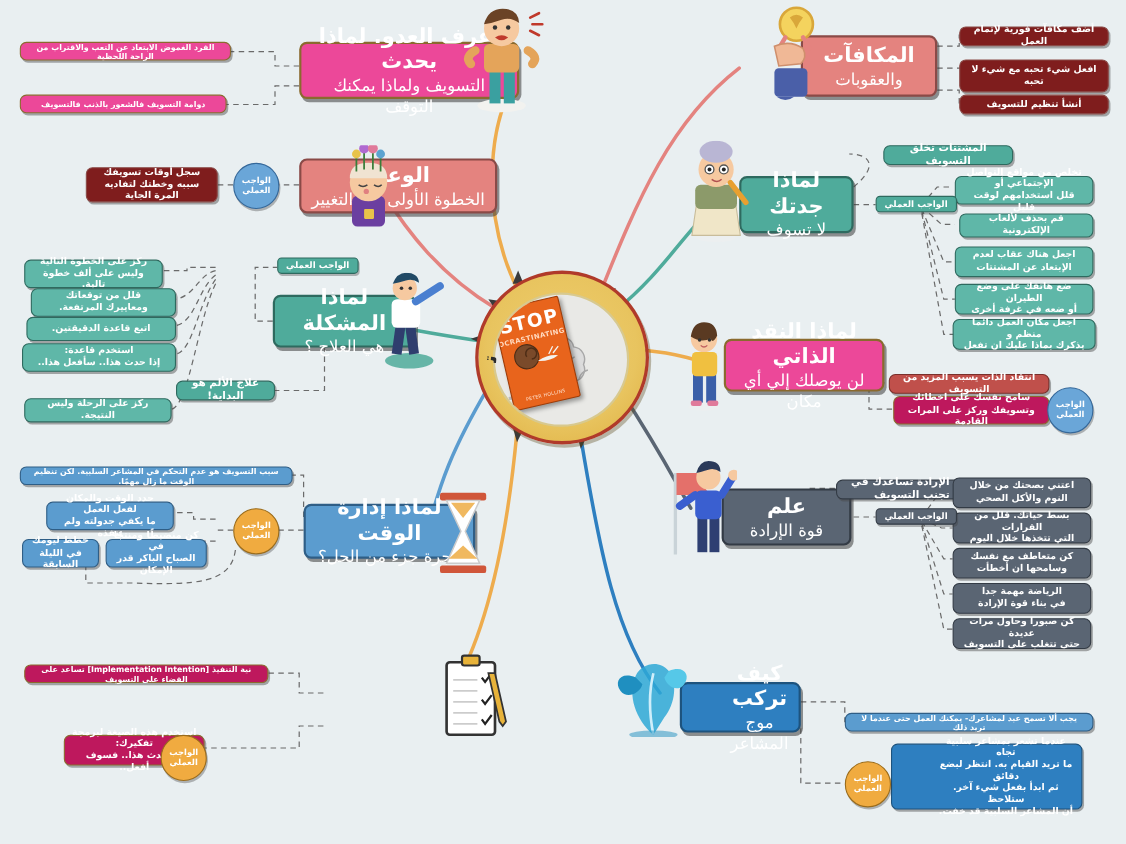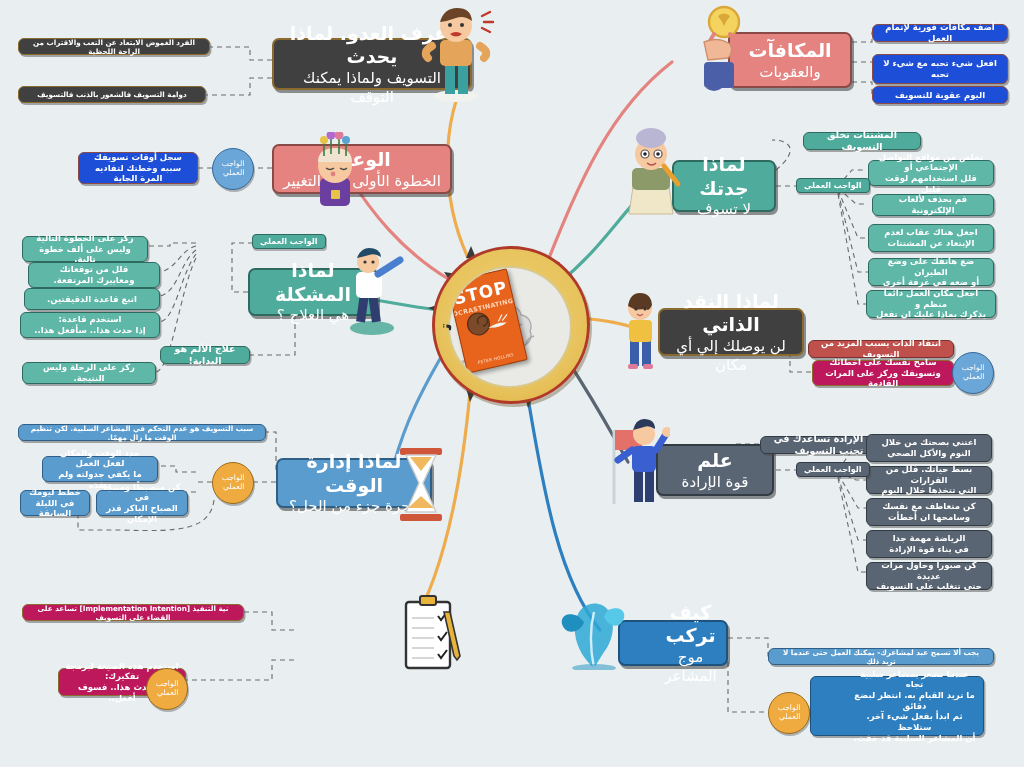--- a/index.html
+++ b/index.html
@@ -32,37 +32,37 @@
     border:2px solid #4a4a4a;
     box-shadow:2px 3px 0 rgba(60,60,60,.55);
     letter-spacing:.3px;
   }
   .main .sub{font-weight:normal;font-size:15px;display:block;}
   .leaf{font-size:8.5px;font-weight:bold;}
   .leaf.tiny{font-size:7.2px;}
   .mid{font-size:9.5px;font-weight:bold;}
 
   
-  .c-orange{background:#404040;border-color:#8a6a2e;}
+  .c-orange{background:#ec4899;border-color:#8a6a2e;}
   .c-orange-l{background:#be185d;border-color:#8a6a2e;}
   .c-tan{background:#e7d3b0;border-color:#7d705a;color:#3b3026;}
   .c-coral{background:#e4837f;border-color:#8a4a47;}
-  .c-coral-d{background:#1d4ed8;border-color:#8a4a47;}
+  .c-coral-d{background:#7f1d1d;border-color:#8a4a47;}
   .c-red{background:#c0504b;border-color:#7a302c;}
   .c-teal{background:#4fab9b;border-color:#2e6a5f;}
   .c-teal-l{background:#5fb7a8;border-color:#2e6a5f;}
   .c-slate{background:#5a6573;border-color:#333b45;}
   .c-blue{background:#5b9ccf;border-color:#2f5e86;}
   .c-blue-d{background:#2e7fc0;border-color:#1d537e;padding-left:41px;}
 
   
   .duty{
     position:absolute;width:40px;height:40px;border-radius:50%;
     display:flex;align-items:center;justify-content:center;
-    font-size:7.6px;font-weight:normal;color:#fff;
+    font-size:7.6px;font-weight:bold;color:#fff;text-align:center;
     line-height:1.15;border:1.5px solid rgba(60,60,60,.5);
     box-shadow:1px 2px 0 rgba(60,60,60,.35);white-space:pre-line;z-index:5;
   }
   .duty.blue{background:#6aa6d8;border-color:#35689a;}
   .duty.orange{background:#f0ab40;border-color:#9a6c1c;}
   .duty-pill{
     position:absolute;padding:2px 7px;border-radius:4px;font-size:8px;
     font-weight:bold;color:#fff;border:1.3px solid rgba(60,60,60,.5);
     box-shadow:1px 2px 0 rgba(60,60,60,.35);z-index:5;white-space:nowrap;
   }
@@ -372,21 +372,21 @@
   <svg class="char" style="left:690px;top:4px;width:64px;height:92px;" viewBox="0 0 64 92">
     <circle cx="34" cy="18" r="15" fill="#f4d35e" stroke="#d9a73a" stroke-width="2.4"></circle>
     <path d="M28 12 q6 -5 12 0 q-4 5 -6 10 q-2 -5 -6 -10z" fill="#d9a73a"></path>
     <path d="M24 30 l-6 10 M40 30 l6 10" stroke="#e4837f" stroke-width="4" stroke-linecap="round"></path>
     <path d="M14 38 q14 -6 26 2 q4 8 -2 14 l-20 2 z" fill="#f0b896" stroke="#cf8f6c" stroke-width="1.4"></path>
     <rect x="14" y="58" width="30" height="26" rx="4" fill="#4a5fa8"></rect>
     <path d="M16 84 q8 6 16 0" fill="#4a5fa8"></path>
   </svg>
   <div class="node leaf c-coral-d" style="left:872px;top:24px;width:136px;height:18px;">أضف مكافآت فورية لإتمام العمل</div>
   <div class="node leaf c-coral-d" style="left:872px;top:54px;width:136px;height:30px;">افعل شيء تحبه مع شيء لا تحبه</div>
-  <div class="node leaf c-coral-d" style="left:872px;top:86px;width:136px;height:18px;">اليوم عقوبة للتسويف</div>
+  <div class="node leaf c-coral-d" style="left:872px;top:86px;width:136px;height:18px;">أنشأ تنظيم للتسويف</div>
 
   <div class="node main c-teal" style="left:672px;top:160px;width:104px;height:52px;">
     <div>
       <span>لماذا جدتك</span>
       <span class="sub">لا تسوف</span>
     </div>
   </div>
   <svg class="char" style="left:620px;top:128px;width:62px;height:92px;" viewBox="0 0 62 92">
     <ellipse cx="31" cy="88" rx="18" ry="4" fill="#eceff0"></ellipse>
     <path d="M14 52 h34 l5 34 h-44z" fill="#f0e6c8" stroke="#c8bc9a" stroke-width="1"></path>

